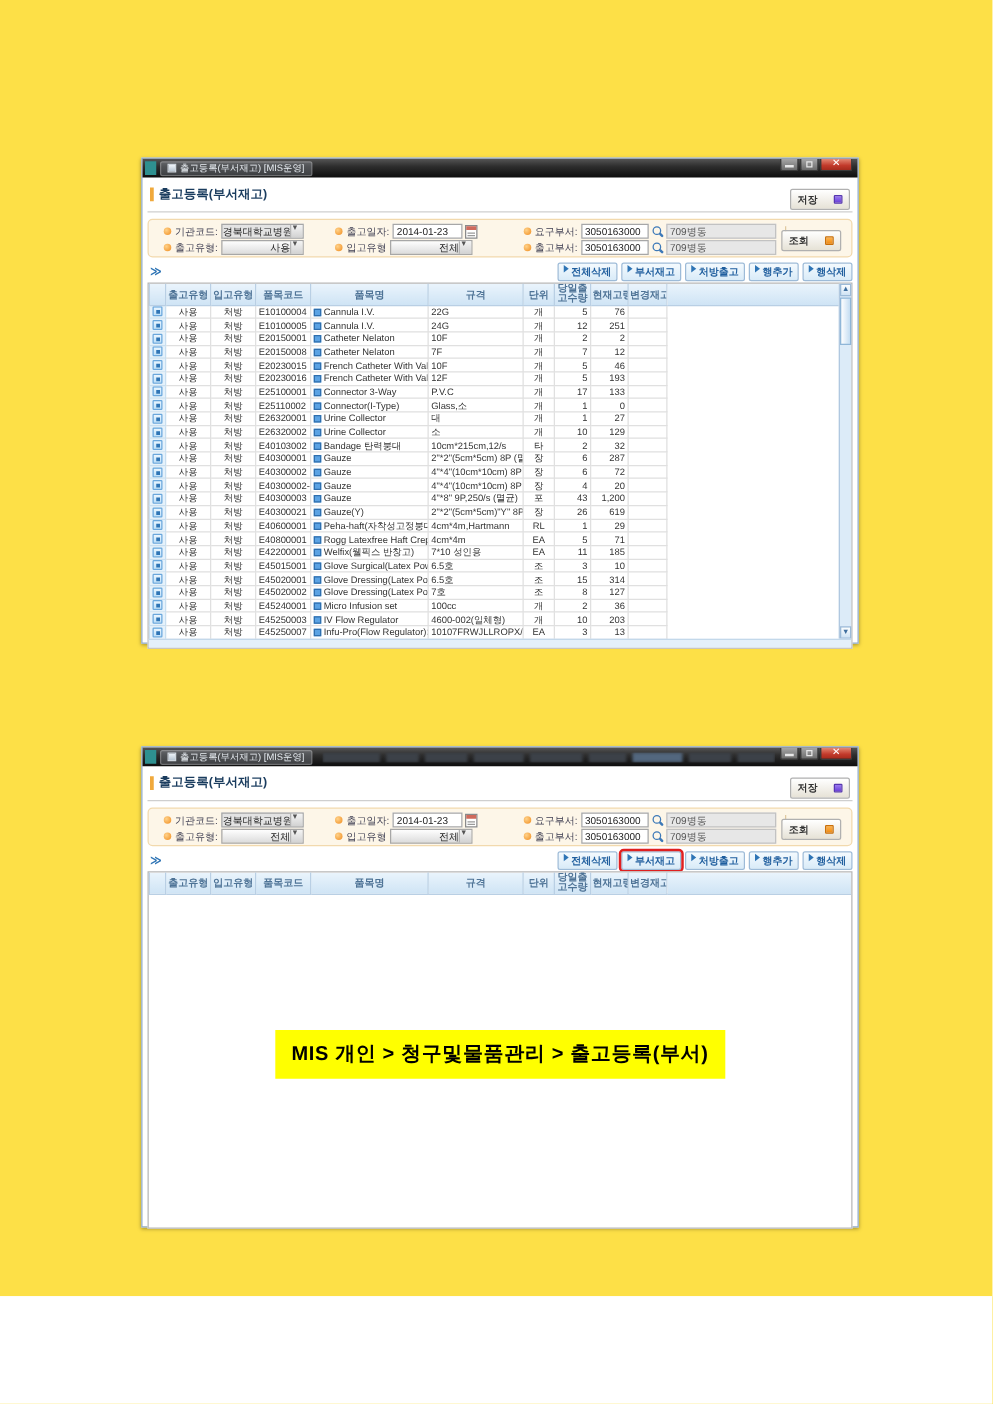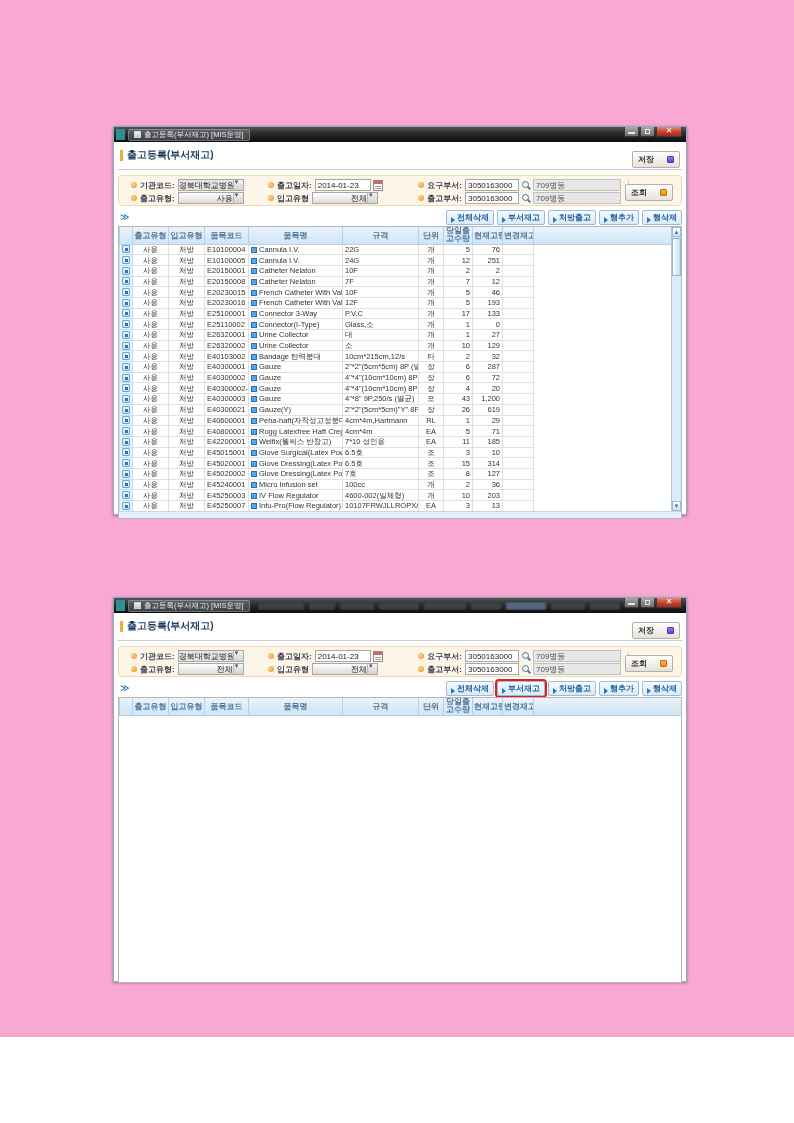--- a/index.html
+++ b/index.html
@@ -1,18 +1,18 @@
 <!DOCTYPE html>
 <html><head>
 <meta charset="utf-8">
 <style>
   * { margin:0; padding:0; box-sizing:border-box; }
   html,body { background:#fff; }
   body { font-family:"Liberation Sans","DejaVu Sans",sans-serif; }
-  .page { position:relative; width:794px; height:1037px; background:#f9a8d4; overflow:hidden; }
+  .page { position:relative; width:794px; height:1037px; background:#fde047; overflow:hidden; }
 
   
   .doc-heading { position:absolute; left:102px; top:545px; font-size:14.5px; color:#3d3d3d; letter-spacing:.5px; }
   .doc-step   { position:absolute; left:102px; top:575px; font-size:14.5px; color:#3d3d3d; letter-spacing:.5px; }
 
   
   .window { position:absolute; left:113px; width:574px; background:#fff;
             border:1px solid #8fa9c6; box-shadow:0 1px 3px rgba(0,0,0,.35); }
   #w1 { top:126px; height:389px; }
   #w2 { top:597px; height:385px; }
@@ -53,21 +53,21 @@
 
   
   .filterbox { margin-top:5px; height:31px; background:#fdf6e8; border:1px solid #f2d9ad; border-radius:4px;
                position:relative; }
   .frow { position:absolute; left:12px; right:60px; display:flex; align-items:center; height:12px; }
   .frow.r1 { top:3px; } .frow.r2 { top:16px; }
   .fgroup { display:flex; align-items:center; }
   .g1 { width:155px; } .g2 { width:170px; } .g3 { flex:1; }
   .bullet { width:6px; height:6px; border-radius:50%; background:radial-gradient(circle at 35% 35%, #ffd28a, #f08c1e);
             margin-right:3px; flex:0 0 auto; }
-  .flabel { font-size:8px; font-weight:bold; color:#3c3c50; margin-right:3px; white-space:nowrap; }
+  .flabel { font-size:8px; font-weight:normal; color:#3c3c50; margin-right:3px; white-space:nowrap; }
   .select { display:inline-flex; align-items:center; width:66px; height:12px; border:1px solid #a7a7a7;
             background:linear-gradient(#fefefe,#dcdcdc); font-size:8px; color:#222; position:relative; }
   .select.gray { background:#e3e3e3; }
   .sel-val { flex:1; text-align:right; white-space:nowrap; overflow:hidden; }
   .sel-arrow { width:10px; height:10px; border-left:1px solid #b5b5b5; background:linear-gradient(#f4f4f4,#d2d2d2);
                position:relative; }
   .sel-arrow::after { content:"\25BE"; position:absolute; left:1px; top:-2px; font-size:7px; color:#555; }
   .tinput { display:inline-block; height:12px; border:1px solid #a7a7a7; background:#fff; font-size:8px;
             color:#222; line-height:11px; padding:0 2px; white-space:nowrap; overflow:hidden; }
   .tinput.date { width:56px; text-align:left; }
@@ -84,21 +84,21 @@
                      background:#3d79b8; transform:rotate(45deg); border-radius:1px; }
   .fb-divider { position:absolute; right:52px; top:5px; bottom:5px; border-left:1px solid #e0c9a0; }
   .btn-search { position:absolute; right:8px; top:8px; }
 
   
   .actionrow { display:flex; align-items:center; margin-top:4px; height:14px; position:relative; }
   .chev { font-size:9px; font-weight:bold; color:#2e74b5; margin:0 3px 0 2px; }
   .chev::before { content:"\226B"; }
   .sec-label { font-size:9px; font-weight:bold; color:#222;margin-top:40px; }
   .actions { position:absolute; right:0; display:flex; gap:3px; }
-  .abtn { display:inline-flex; align-items:flex-end; gap:2px; border:1px solid #9dbbd8; border-radius:2px;
+  .abtn { display:inline-flex; align-items:flex-start; gap:2px; border:1px solid #9dbbd8; border-radius:2px;
           background:linear-gradient(#f4fafe,#d9ebf8); color:#1f5e9e; font-size:8px; font-weight:bold;
           padding:1px 4px; cursor:pointer; font-family:inherit; }
   .tri { width:0; height:0; border-left:4px solid #2e74b5; border-top:3px solid transparent;
          border-bottom:3px solid transparent; }
   .hl-red { outline:2px solid #e02020; outline-offset:0px; }
 
   
   .gridwrap { position:relative; margin-top:2px; border:1px solid #b7b7b7; background:#fff; }
   #w1 .gridwrap { height:293px; }
   #w2 .gridwrap { height:286px; }
@@ -813,17 +813,18 @@
               <th class="c7">당일출고수량</th>
               <th>현재고량</th>
               <th>변경재고량</th>
               <th class="filler"></th>
             </tr>
           </thead>
           <tbody>
             
           </tbody>
         </table>
+        <div class="note">MIS 개인 &gt; 청구및물품관리 &gt; 출고등록(부서)</div>
       </div>
     </div>
   </div>
 
 </div>
 
 </body></html>

